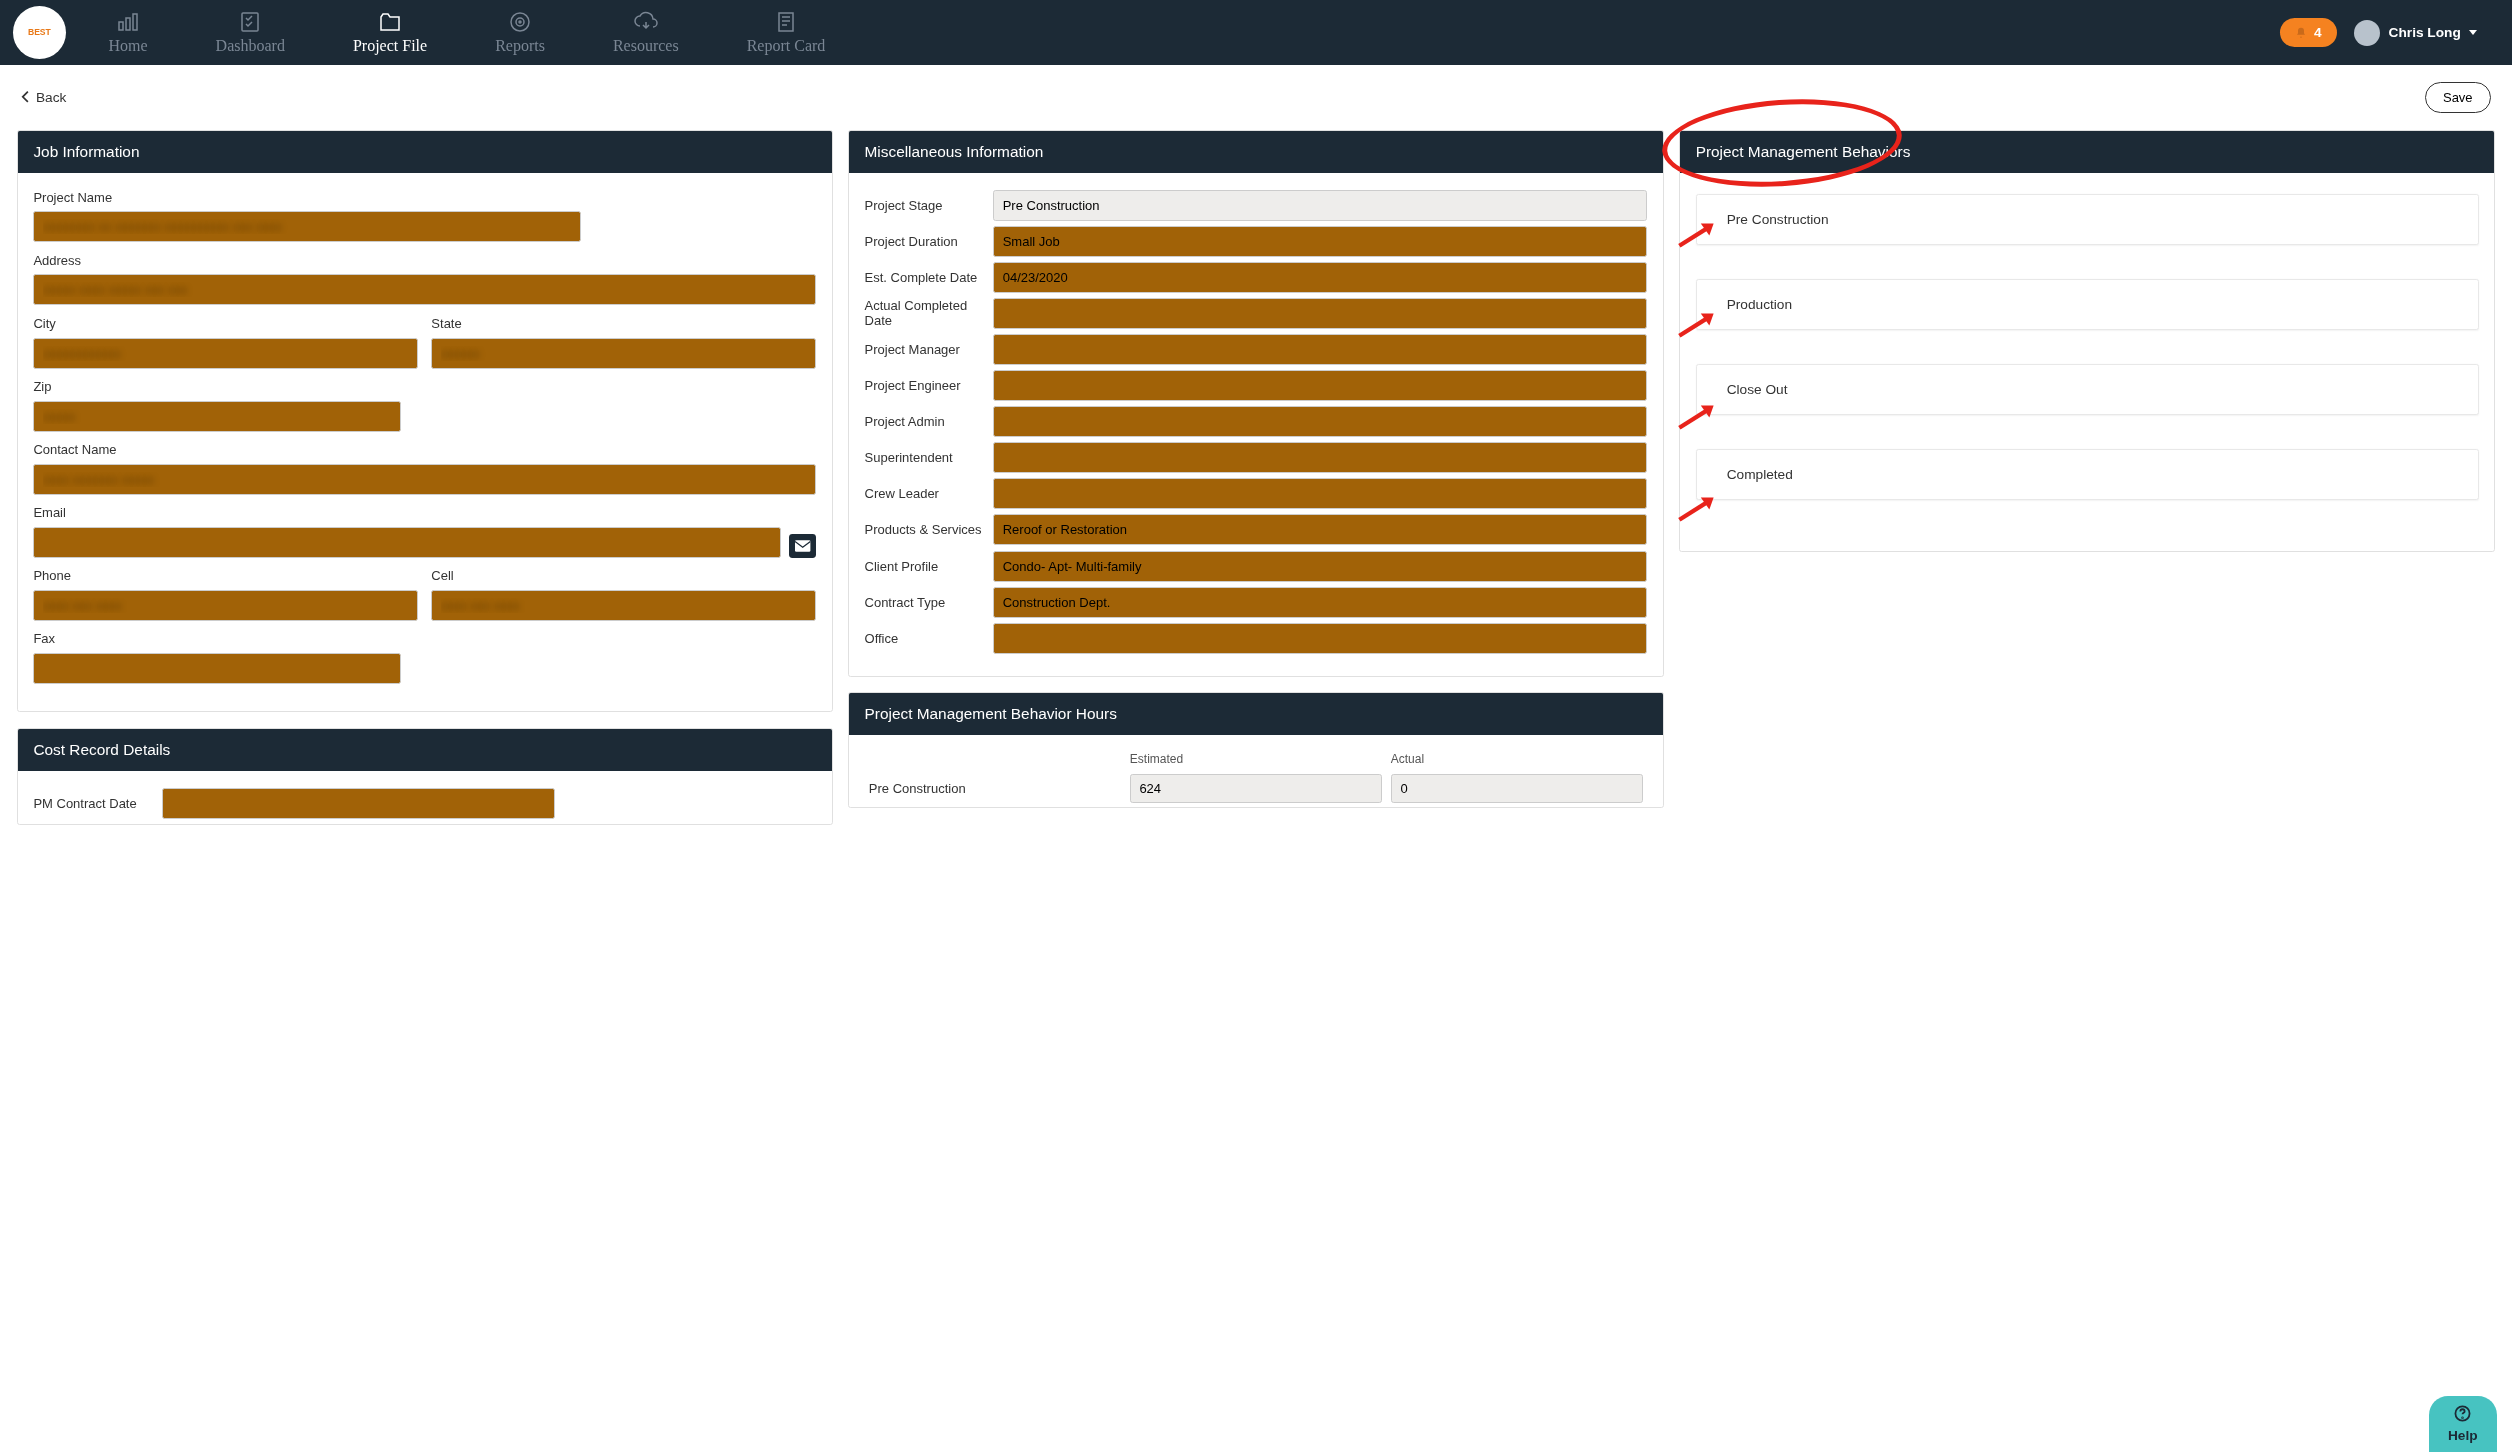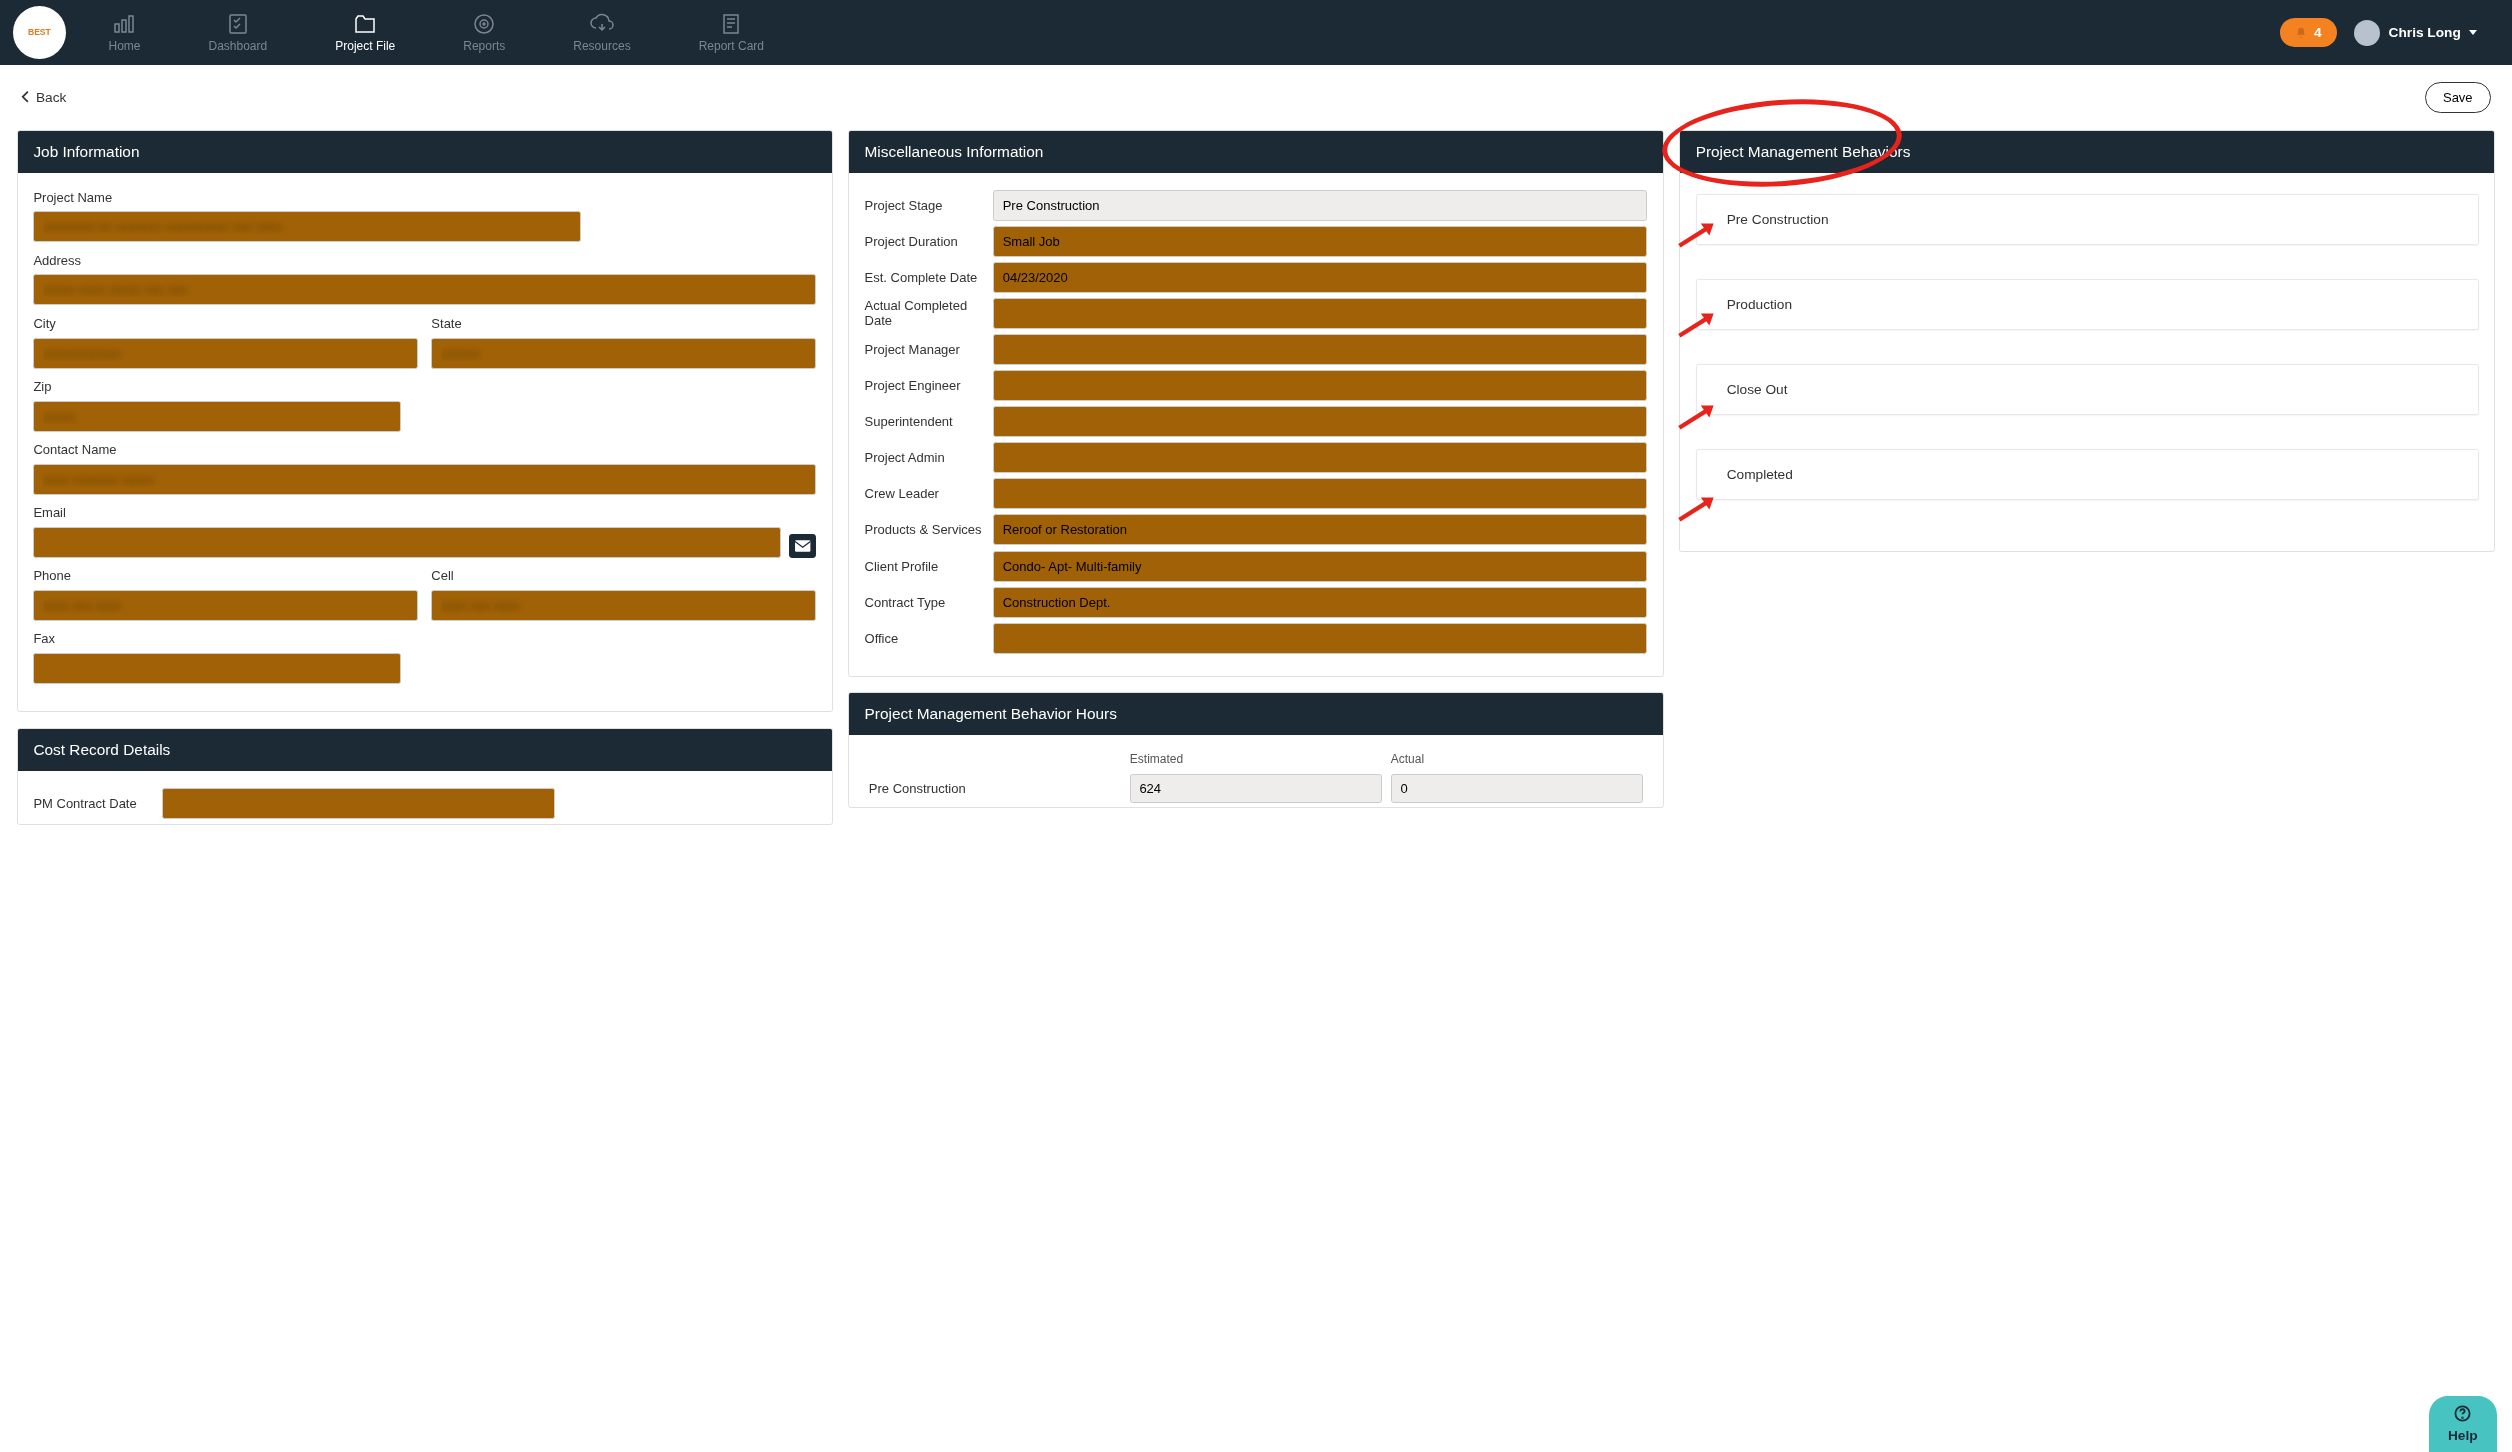--- a/index.html
+++ b/index.html
@@ -5,21 +5,21 @@
     * { box-sizing: border-box; margin: 0; padding: 0; }
     body { font-family: Helvetica, Arial, sans-serif; background: #fff; color: #333; }
     
     .header { background: #1c2a36; height: 65px; display: flex; align-items: center; padding: 0 8.6px; }
     .logo { width: 53px; height: 53px; background: #fff; border-radius: 50%; margin-left: 4.3px; display: flex; align-items: center; justify-content: center; }
     .logo-inner { width: 41px; height: 41px; background: #fff; border-radius: 50%; display: flex; align-items: center; justify-content: center; font-size: 8.6px; font-weight: bold; color: #e87817; text-align: center; line-height: 1; }
     .nav-items { display: flex; gap: 0; margin-left: 8.6px; }
     .nav-item { display: flex; flex-direction: column; align-items: center; padding: 8.6px 34px; cursor: pointer; color: #7a8694; }
     .nav-item.active { color: #fff; }
     .nav-icon { width: 24px; height: 24px; margin-bottom: 3.4px; }
-    .nav-label { font-size: 12px; }
+    .nav-label { font-size: 16px; font-family: Liberation Serif, serif; }
     .header-right { margin-left: auto; display: flex; align-items: center; gap: 17px; padding-right: 26px; }
     .badge { background: #f58220; color: #fff; border-radius: 17px; padding: 6.8px 15.4px; display: flex; align-items: center; gap: 6.8px; font-weight: bold; }
     .avatar { width: 26px; height: 26px; background: #b8c2cc; border-radius: 50%; }
     .user-menu { display: flex; align-items: center; gap: 8.6px; color: #fff; font-weight: 600; cursor: pointer; }
     .dropdown-caret { width: 0; height: 0; border-left: 4.3px solid transparent; border-right: 4.3px solid transparent; border-top: 5.1px solid #fff; }
     
     .back-bar { display: flex; align-items: center; justify-content: space-between; padding: 17px 21.4px; }
     .back-link { display: flex; align-items: center; gap: 6px; cursor: pointer; font-size: 13.7px; color: #333; }
     .save-btn { border: 1.3px solid #333; background: #fff; border-radius: 17px; padding: 6.8px 17px; font-size: 13px; cursor: pointer; }
     
@@ -231,25 +231,25 @@
           </div>
         <div class="misc-row">
             <span class="misc-label">Project Manager</span>
             <input class="field-input" value="" style="">
           </div>
         <div class="misc-row">
             <span class="misc-label">Project Engineer</span>
             <input class="field-input" value="" style="">
           </div>
         <div class="misc-row">
+            <span class="misc-label">Project Admin</span>
+            <input class="field-input" value="" style="">
+          </div>
+        <div class="misc-row">
             <span class="misc-label">Superintendent</span>
-            <input class="field-input" value="" style="">
-          </div>
-        <div class="misc-row">
-            <span class="misc-label">Project Admin</span>
             <input class="field-input" value="" style="">
           </div>
         <div class="misc-row">
             <span class="misc-label">Crew Leader</span>
             <input class="field-input" value="" style="">
           </div>
         <div class="misc-row">
             <span class="misc-label">Products &amp; Services</span>
             <input class="field-input" value="Reroof or Restoration" style="">
           </div>

